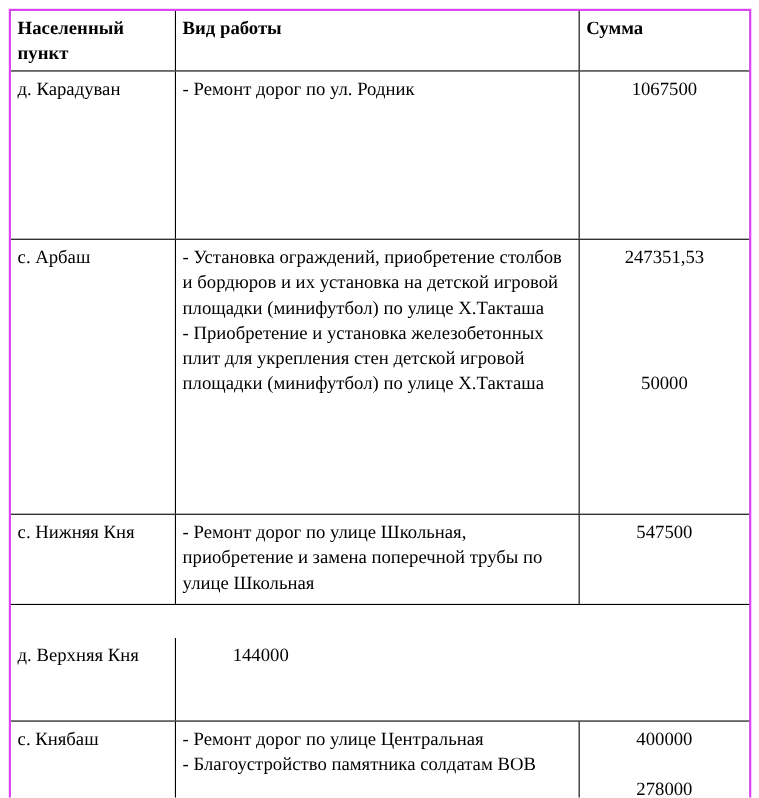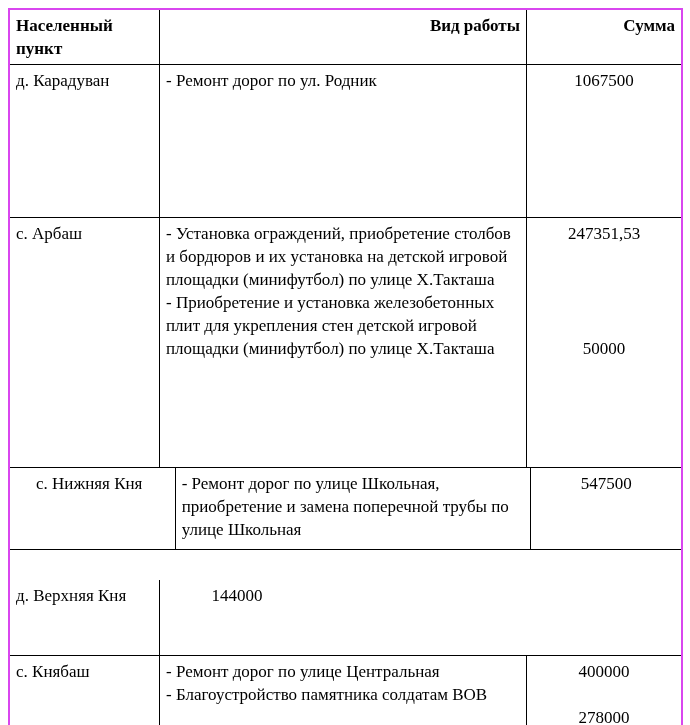--- a/index.html
+++ b/index.html
@@ -47,27 +47,27 @@
   }
   .col-amount {
     width: 154px;
     text-align: center;
   }
   .header-row .td {
     font-weight: bold;
   }
   .header-row .col-work,
   .header-row .col-amount {
-    text-align: right;
+    text-align: left;
   }
   
   .r-head  { min-height: 53px; }
   .r-0     { min-height: 152px; }
   .r-1     { min-height: 249px; }
-  .r-2     { min-height: 81px; padding-left: 20px; }
+  .r-2     { min-height: 81px; }
   .r-3     { min-height: 75px; margin-top: 30px; }
   .r-4     { min-height: 77px; }
   p.work-item {
     margin: 0;
   }
   p.work-item + p.work-item {
   }
   .amount-item {
     margin: 0;
   }

